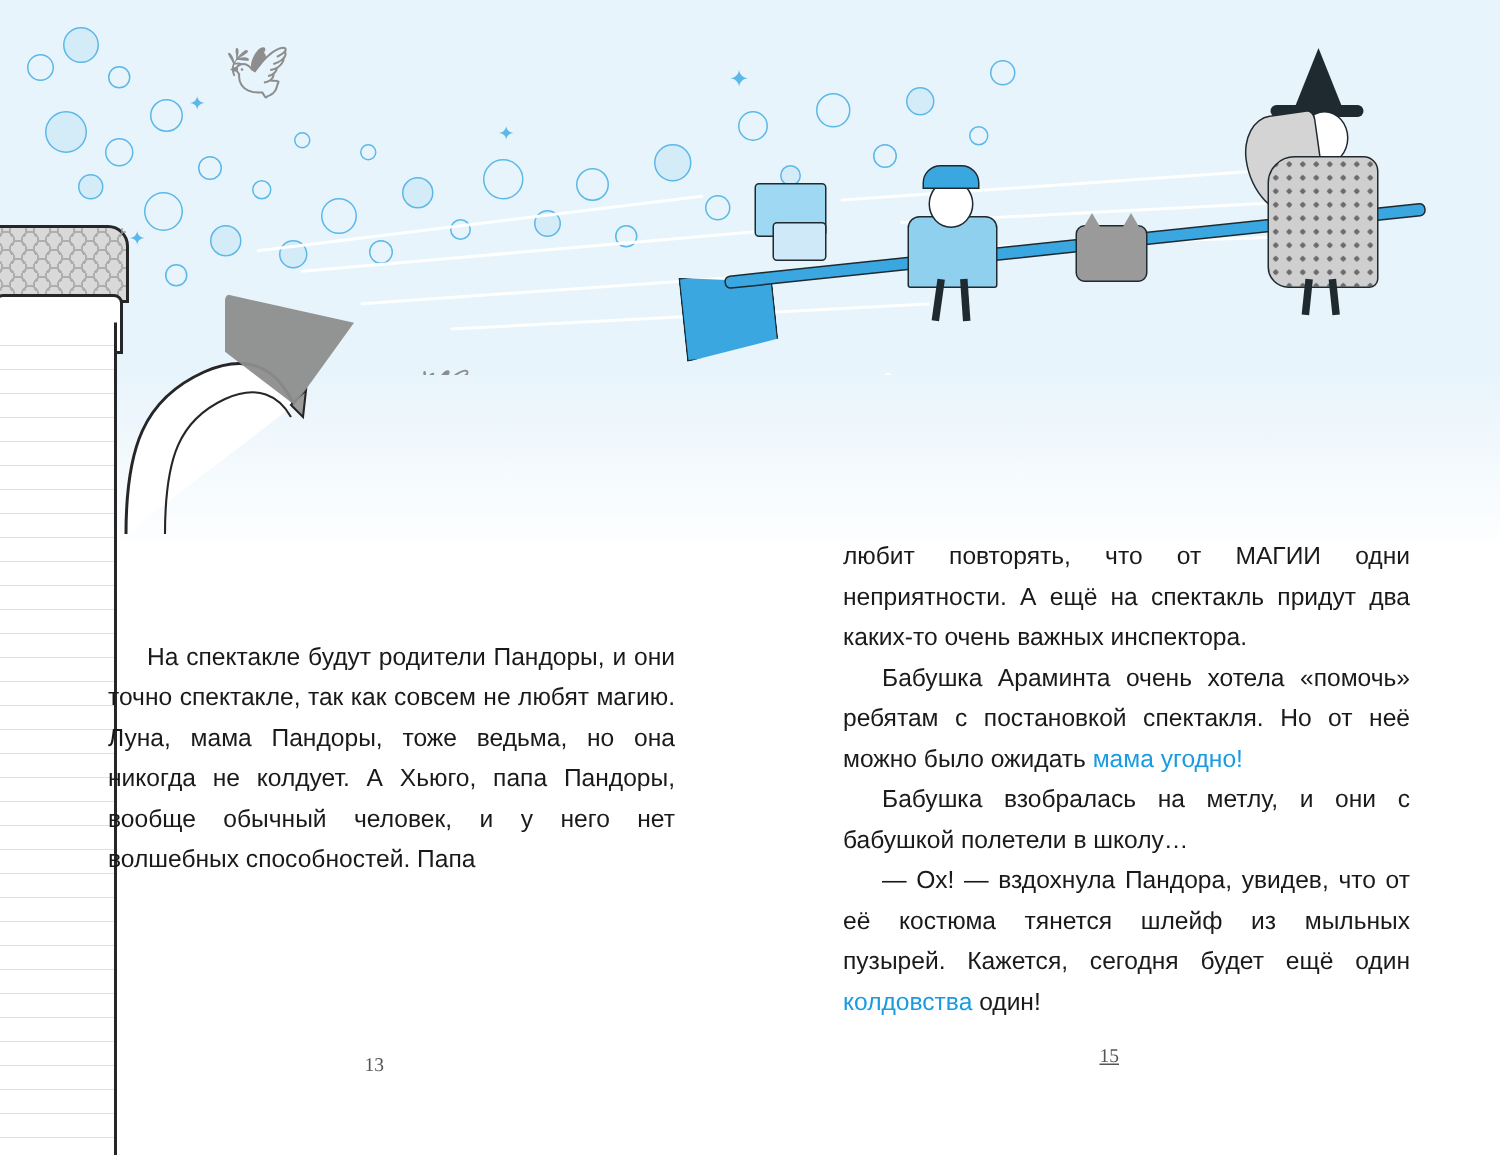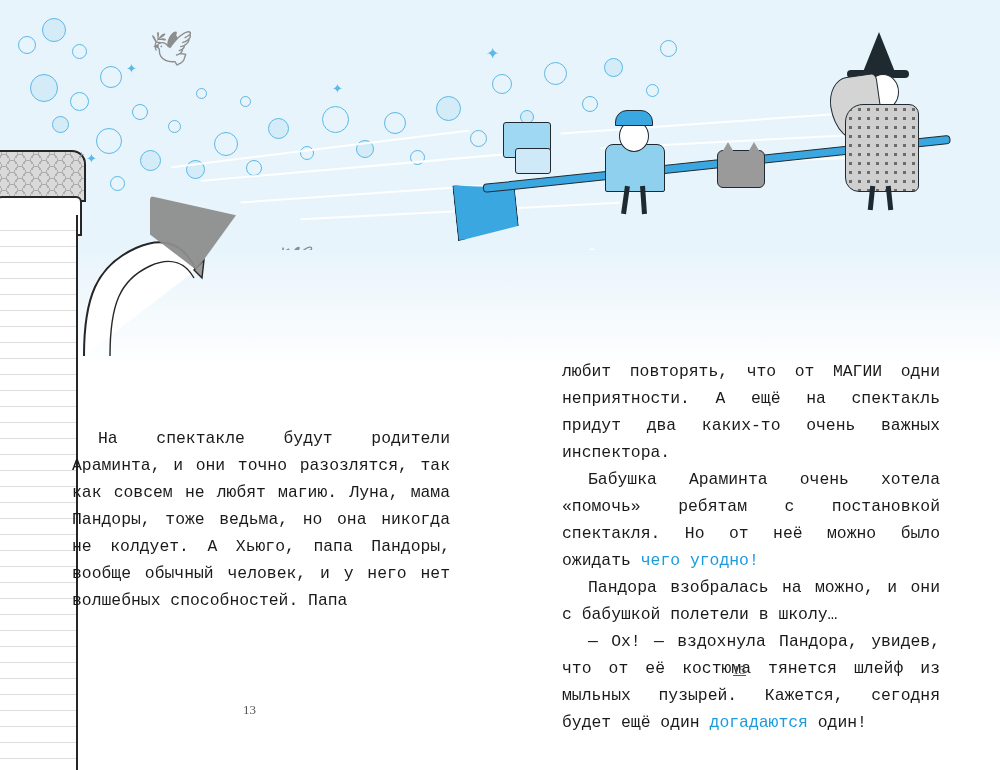--- a/index.html
+++ b/index.html
@@ -71,39 +71,39 @@
   
   .star{position:absolute;color:#5bb8e8;font-size:13px;line-height:1;}
 
   
   .bird{position:absolute;color:#8d8d8d;}
 
   
   .col{
     position:absolute;
     width:378px;
-    font-family:Liberation Mono, monospace;
+    font-family:Liberation Sans, sans-serif;
     font-size:16.4px;
     line-height:27px;
     color:#1a1a1a;
     text-align:justify;
     -webkit-hyphens:auto;hyphens:auto;
   }
   .col.left{left:72px;top:425px;}
   .col.right{left:562px;top:358px;}
   .col p{margin:0 0 0 0;text-indent:26px;}
   .col p.noind{text-indent:0;}
   .hl{color:#1a9be0;}
   .pg{
     position:absolute;
     font-size:13px;color:#555;
     font-family:"Liberation Serif", serif;
   }
   .pg.l{left:243px;top:702px;}
-  .pg.r{left:733px;top:662px;text-decoration:underline;}
+  .pg.r{left:733px;top:696px;text-decoration:underline;}
 
   
   .broom{
     position:absolute;left:455px;top:140px;width:500px;height:80px;
   }
   .broomstick{
     position:absolute;left:28px;top:44px;width:468px;height:7px;
     background:#3aa7e0;border:1.5px solid #1f2a30;border-radius:4px;
     transform:rotate(-6deg);transform-origin:left center;
   }
@@ -255,35 +255,35 @@
     <svg width="130" height="150" viewBox="0 0 130 150">
       <path d="M8 148 C 8 90, 20 58, 60 40 C 92 26, 110 40, 120 62" fill="#ffffff" stroke="#262626" stroke-width="2"></path>
       <path d="M34 148 C 34 96, 44 72, 74 58 C 96 48, 110 56, 118 70" fill="none" stroke="#262626" stroke-width="1.4"></path>
       <path d="M118 62 L128 52 L126 70 Z" fill="#9a9a9a" stroke="#262626" stroke-width="1.4"></path>
     </svg>
   </div>
   <div style="position:absolute;left:150px;top:196px;width:86px;height:74px;background:#8d8d8d;
               clip-path:polygon(0 0,100% 26%,54% 100%,0 52%);border-radius:4px;opacity:.95;"></div>
 
   <div class="col left">
-    <p>На спектакле будут родители Араминта, и они точно разозлятся, так как совсем не любят магию. Луна, мама Пандоры, тоже ведьма, но она никогда не колдует. А Хьюго, папа Пандоры, вообще обычный человек, и у него нет волшебных способностей. Папа</p>
+    <p>На спектакле будут родители Пандоры, и они точно спектакле, так как совсем не любят магию. Луна, мама Пандоры, тоже ведьма, но она никогда не колдует. А Хьюго, папа Пандоры, вообще обычный человек, и у него нет волшебных способностей. Папа</p>
   </div>
 
   <div class="col right">
     <p class="noind">
       <span>любит повторять, что от МАГИИ одни неприятности. А ещё на спектакль придут два каких-то очень важных инспектора.</span>
     </p>
     <p>
-      <span>Бабушка Араминта очень хотела «помочь» ребятам с постановкой спектакля. Но от неё можно было ожидать </span><span class="hl">чего угодно!</span>
+      <span>Бабушка Араминта очень хотела «помочь» ребятам с постановкой спектакля. Но от неё можно было ожидать </span><span class="hl">мама угодно!</span>
     </p>
     <p>
-      <span>Пандора взобралась на можно, и они с бабушкой полетели в школу…</span>
+      <span>Бабушка взобралась на метлу, и они с бабушкой полетели в школу…</span>
     </p>
     <p>
-      <span>— Ох! — вздохнула Пандора, увидев, что от её костюма тянется шлейф из мыльных пузырей. Кажется, сегодня будет ещё один </span><span class="hl">догадаются</span><span> один!</span>
+      <span>— Ох! — вздохнула Пандора, увидев, что от её костюма тянется шлейф из мыльных пузырей. Кажется, сегодня будет ещё один </span><span class="hl">колдовства</span><span> один!</span>
     </p>
   </div>
 
   <div class="pg l">13</div>
   <div class="pg r">15</div>
 
   <span class="sr-only">Девочка-ведьма и бабушка на метле летят над крышами города, за ними тянется шлейф мыльных пузырей</span>
 </div>
 
 </body></html>

